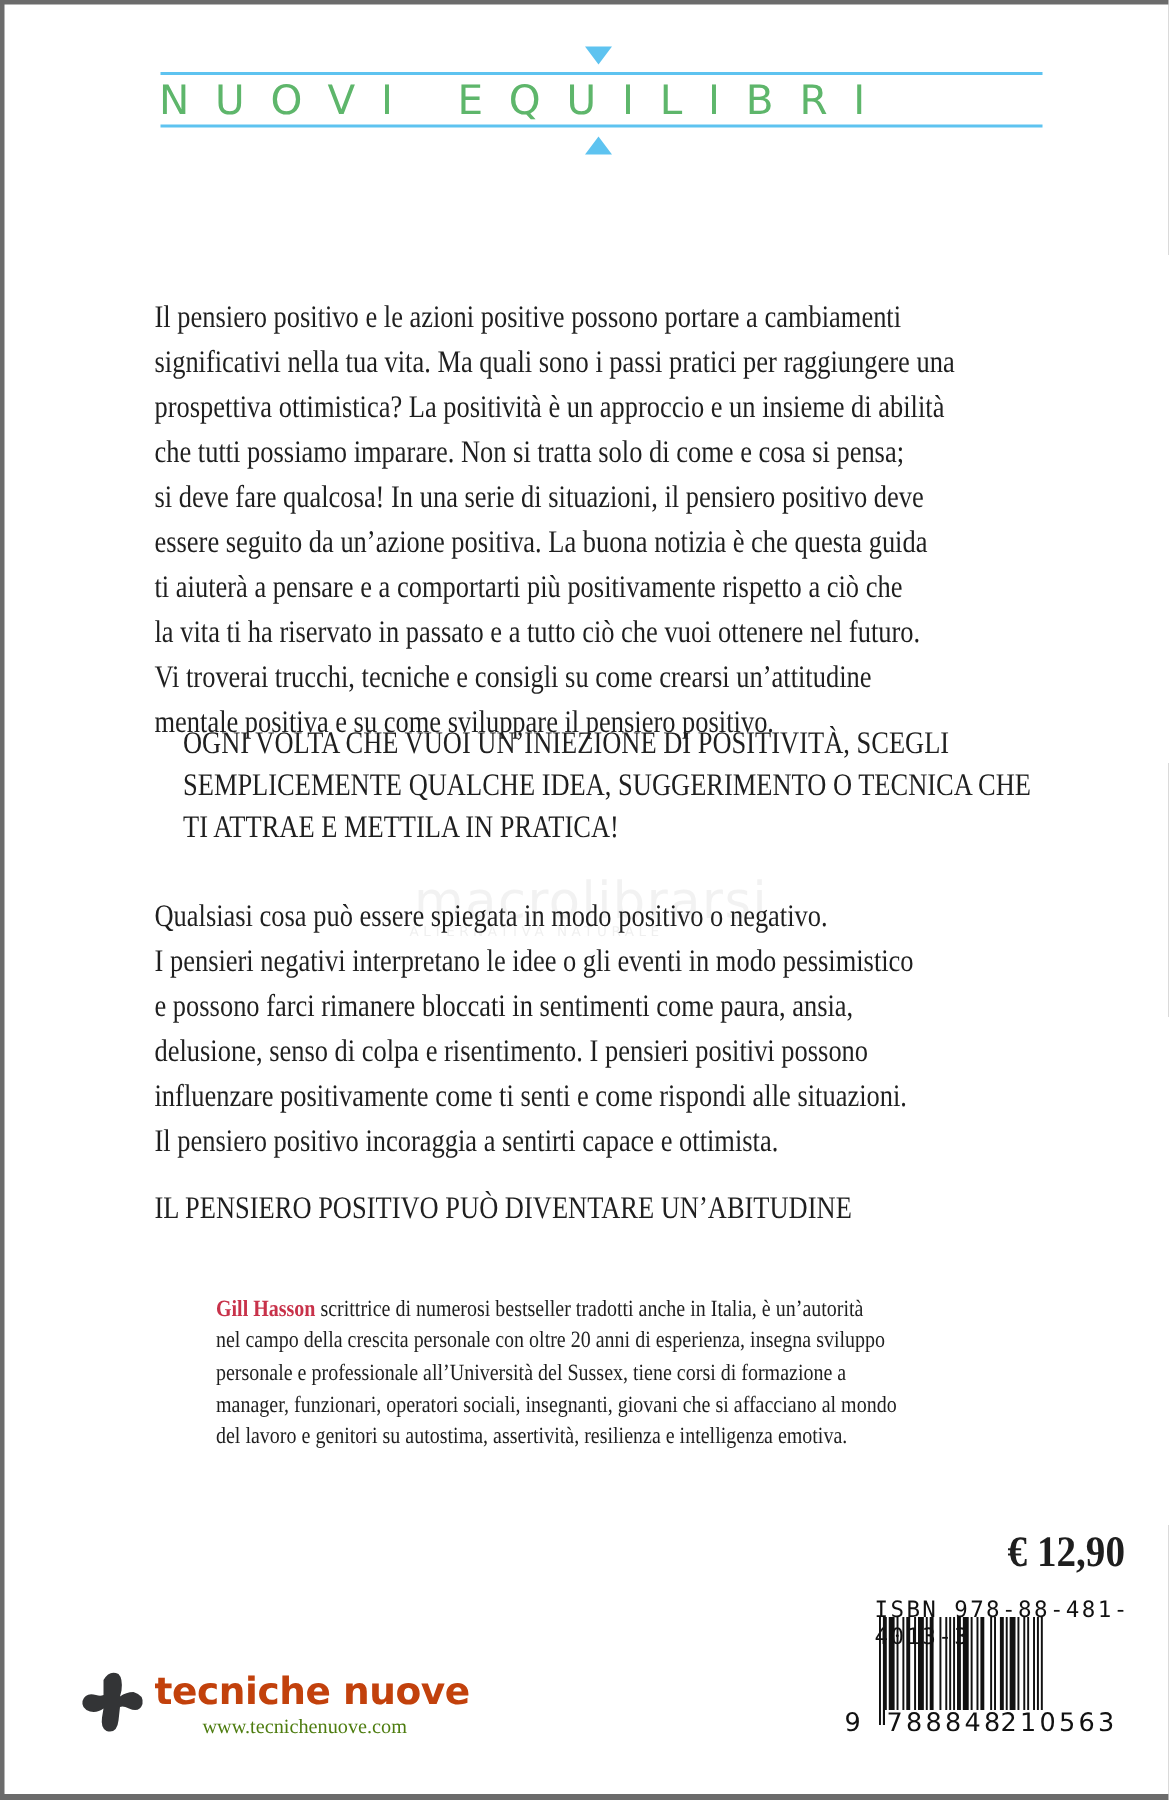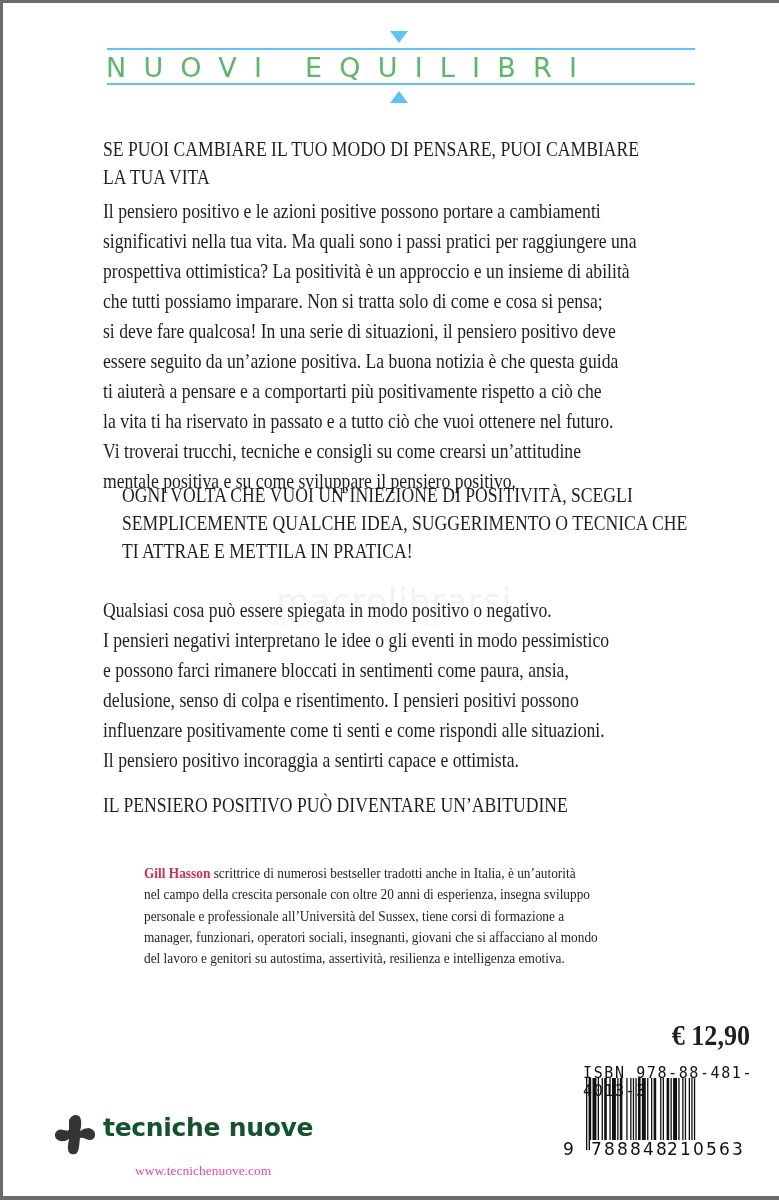--- a/index.html
+++ b/index.html
@@ -119,31 +119,30 @@
     .logo {
       position: absolute;
       left: 48px; top: 1108px;
     }
     .logo-icon { position: absolute; left: 0; top: 0; width: 50px; height: 46px; }
     .logo-name {
       position: absolute; left: 52px; top: 2px;
       font-family: "DejaVu Sans", sans-serif;
       font-weight: bold;
       font-size: 25px;
-      color: #14532d;
+      color: #c2410c;
       white-space: nowrap;
       letter-spacing: -0.3px;
     }
     .logo-url {
       position: absolute; left: 84px; top: 32px;
       font-family: "Liberation Serif", serif;
       font-size: 13.5px;
-      color: #ec4899;
-      white-space: nowrap;
-      margin-top: 20px;
+      color: #4d7c0f;
+      white-space: nowrap;
     }
 
     .watermark {
       position: absolute;
       left: 235px; top: 578px;
       font-family: "DejaVu Sans", sans-serif;
       font-size: 34px;
       color: rgba(150,150,150,0.12);
       letter-spacing: 1px;
       white-space: nowrap;
@@ -163,24 +162,20 @@
 <body>
 
 <div class="page">
 
   <div class="tri-down"></div>
   <div class="series-rule top"></div>
   <div class="series-title">NUOVI EQUILIBRI</div>
   <div class="series-rule bottom"></div>
   <div class="tri-up"></div>
 
-  <div class="text-block heading" id="h1">
-    <span class="cond">SE PUOI CAMBIARE IL TUO MODO DI PENSARE, PUOI CAMBIARE</span>
-    <span class="cond">LA TUA VITA</span>
-  </div>
 
   <div class="text-block body-text" id="p1">
     <span class="cond">Il pensiero positivo e le azioni positive possono portare a cambiamenti</span>
     <span class="cond">significativi nella tua vita. Ma quali sono i passi pratici per raggiungere una</span>
     <span class="cond">prospettiva ottimistica? La positività è un approccio e un insieme di abilità</span>
     <span class="cond">che tutti possiamo imparare. Non si tratta solo di come e cosa si pensa;</span>
     <span class="cond">si deve fare qualcosa! In una serie di situazioni, il pensiero positivo deve</span>
     <span class="cond">essere seguito da un’azione positiva. La buona notizia è che questa guida</span>
     <span class="cond">ti aiuterà a pensare e a comportarti più positivamente rispetto a ciò che</span>
     <span class="cond">la vita ti ha riservato in passato e a tutto ciò che vuoi ottenere nel futuro.</span>

